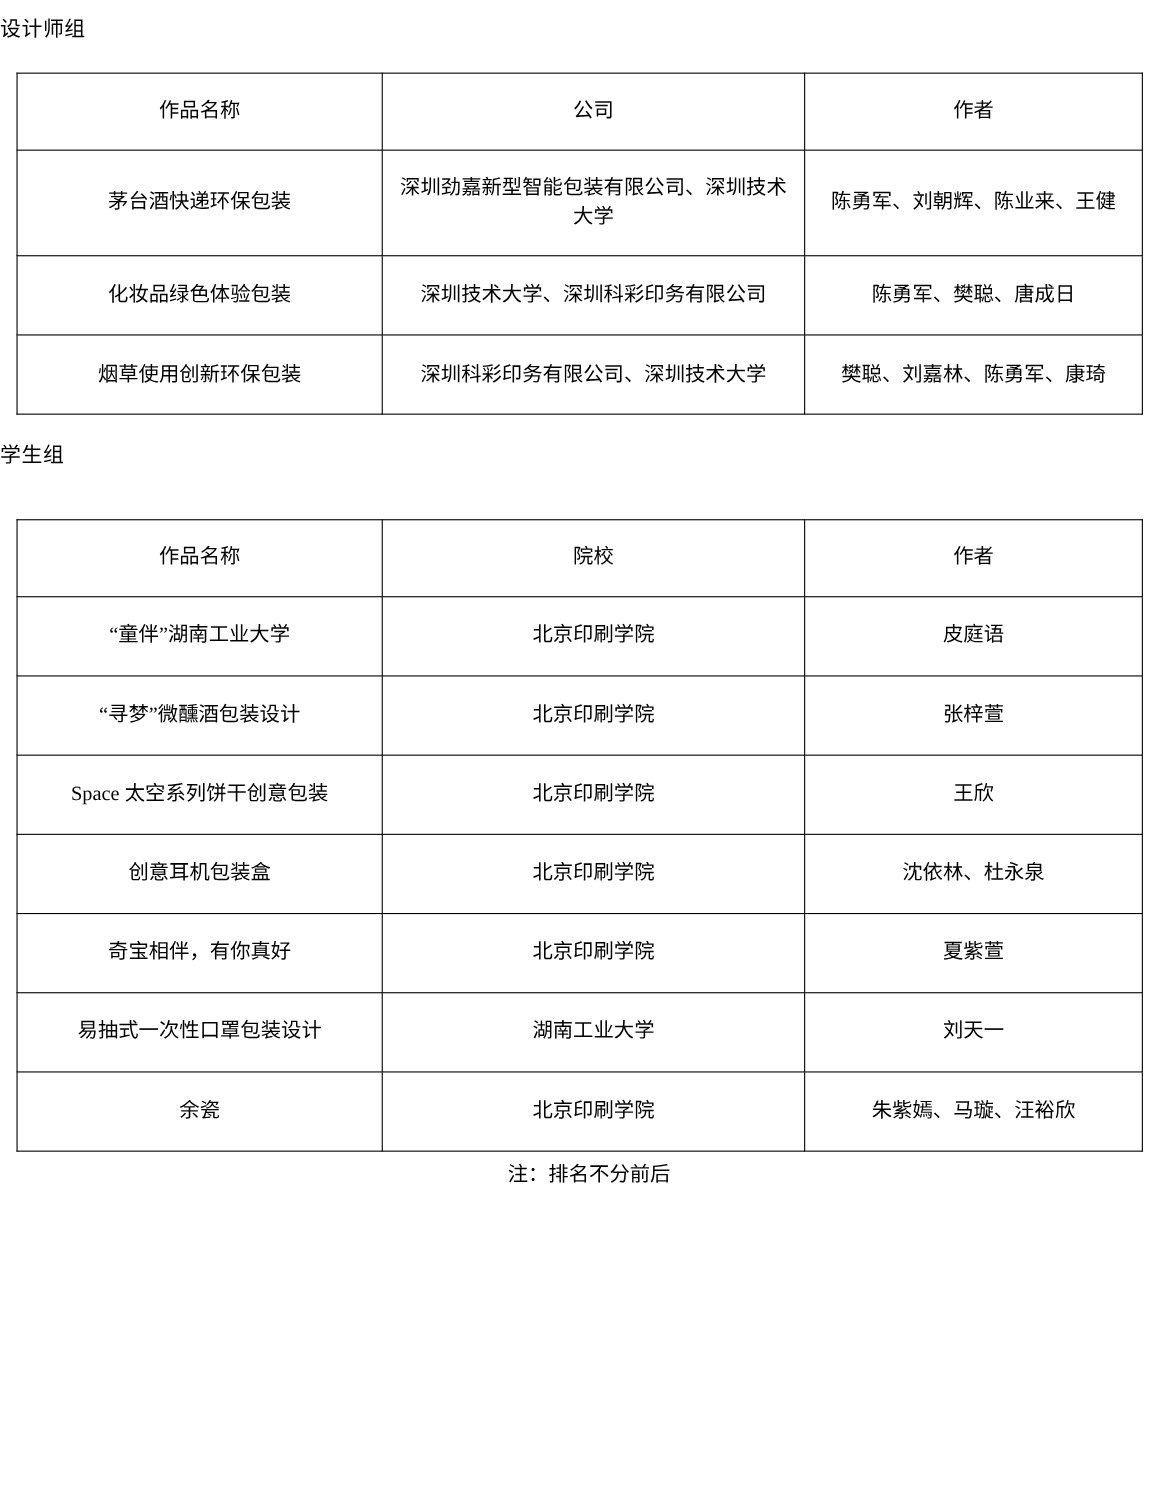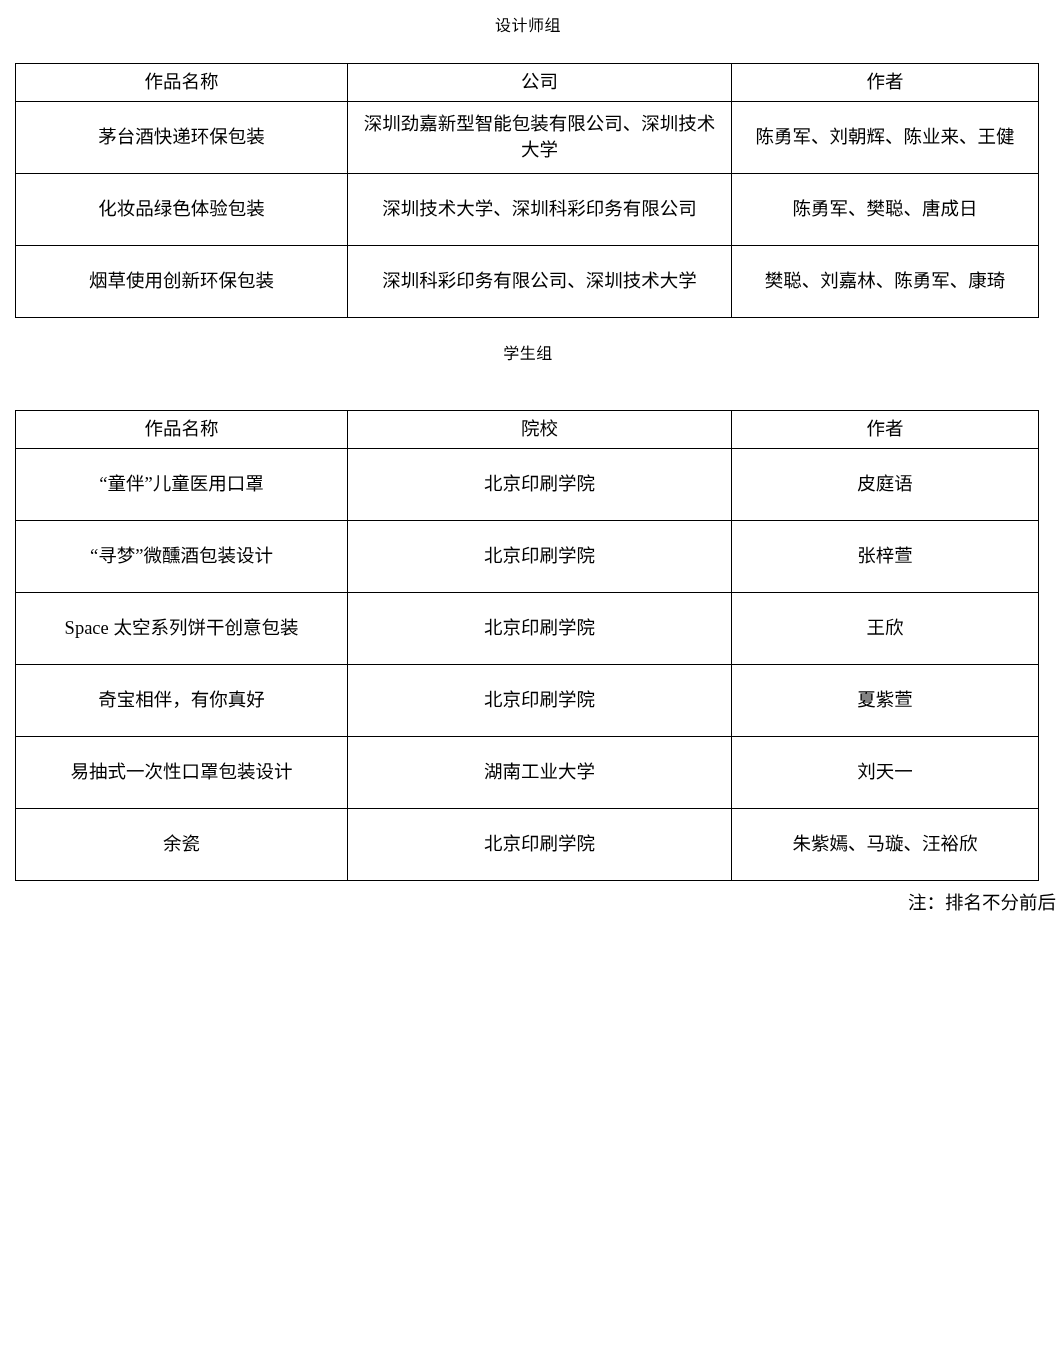--- a/index.html
+++ b/index.html
@@ -19,22 +19,21 @@
   }
   .page {
     width: 1056px;
     height: 1366px;
     padding: 0;
     position: relative;
   }
 
   
   .section-title {
-    text-align: center;
-    font-size: 16px;
+    font-size: 19px;
     line-height: 1;
     font-family: "Liberation Serif", "DejaVu Serif", serif;
     color: #000;
     letter-spacing: 0.5px;
   }
   #designer-title { padding-top: 18px; }
   #student-title  { padding-top: 28px; }
 
   
   .table-wrap {
@@ -42,21 +41,21 @@
   }
   table.award-table {
     width: 1023px;
     border-collapse: collapse;
     table-layout: fixed;
     margin: 0;
   }
   table.award-table td,
   table.award-table th {
     border: 1.6px solid #000000;
-    padding: 5px 8px;
+    padding: 21px 8px;
     text-align: center;
     vertical-align: middle;
     font-size: 18.5px;
     line-height: 1.45;
     font-weight: normal;
     font-family: "Liberation Serif", "DejaVu Serif", serif;
     word-break: break-all;
   }
   table.award-table col.c1 { width: 332px; }
   table.award-table col.c2 { width: 384px; }
@@ -66,21 +65,21 @@
 
   
   .gap-after-designer-title { height: 29px; }
   .gap-after-student-title { height: 48px; }
 
   
   .footnote {
     padding: 10px 0 0 15px;
     font-size: 18.5px;
     line-height: 1.4;
-    text-align: right;
+    text-align: center;
     font-family: "Liberation Serif", "DejaVu Serif", serif;
   }
 </style>
 </head>
 <body>
 
 <div class="page">
 
   <div class="section-title" id="designer-title">设计师组</div>
 
@@ -133,33 +132,38 @@
       </colgroup>
       <thead>
         <tr class="row-head">
           <th>作品名称</th>
           <th>院校</th>
           <th>作者</th>
         </tr>
       </thead>
       <tbody>
         <tr class="row-std">
-          <td>“童伴”儿童医用口罩</td>
+          <td>“童伴”湖南工业大学</td>
           <td>北京印刷学院</td>
           <td>皮庭语</td>
         </tr>
         <tr class="row-std">
           <td>“寻梦”微醺酒包装设计</td>
           <td>北京印刷学院</td>
           <td>张梓萱</td>
         </tr>
         <tr class="row-std">
           <td>Space 太空系列饼干创意包装</td>
           <td>北京印刷学院</td>
           <td>王欣</td>
+        </tr>
+        <tr class="row-std">
+          <td>创意耳机包装盒</td>
+          <td>北京印刷学院</td>
+          <td>沈依林、杜永泉</td>
         </tr>
         <tr class="row-std">
           <td>奇宝相伴，有你真好</td>
           <td>北京印刷学院</td>
           <td>夏紫萱</td>
         </tr>
         <tr class="row-std">
           <td>易抽式一次性口罩包装设计</td>
           <td>湖南工业大学</td>
           <td>刘天一</td>

